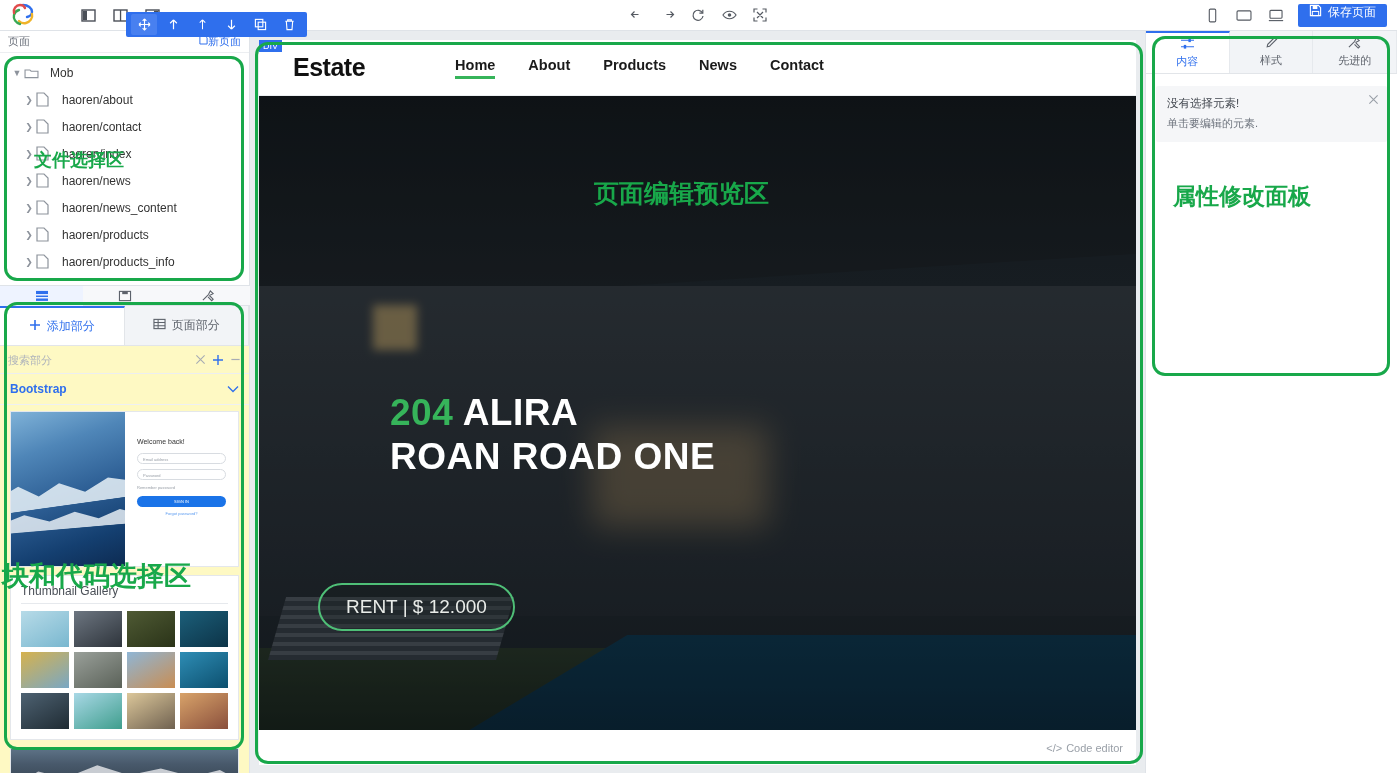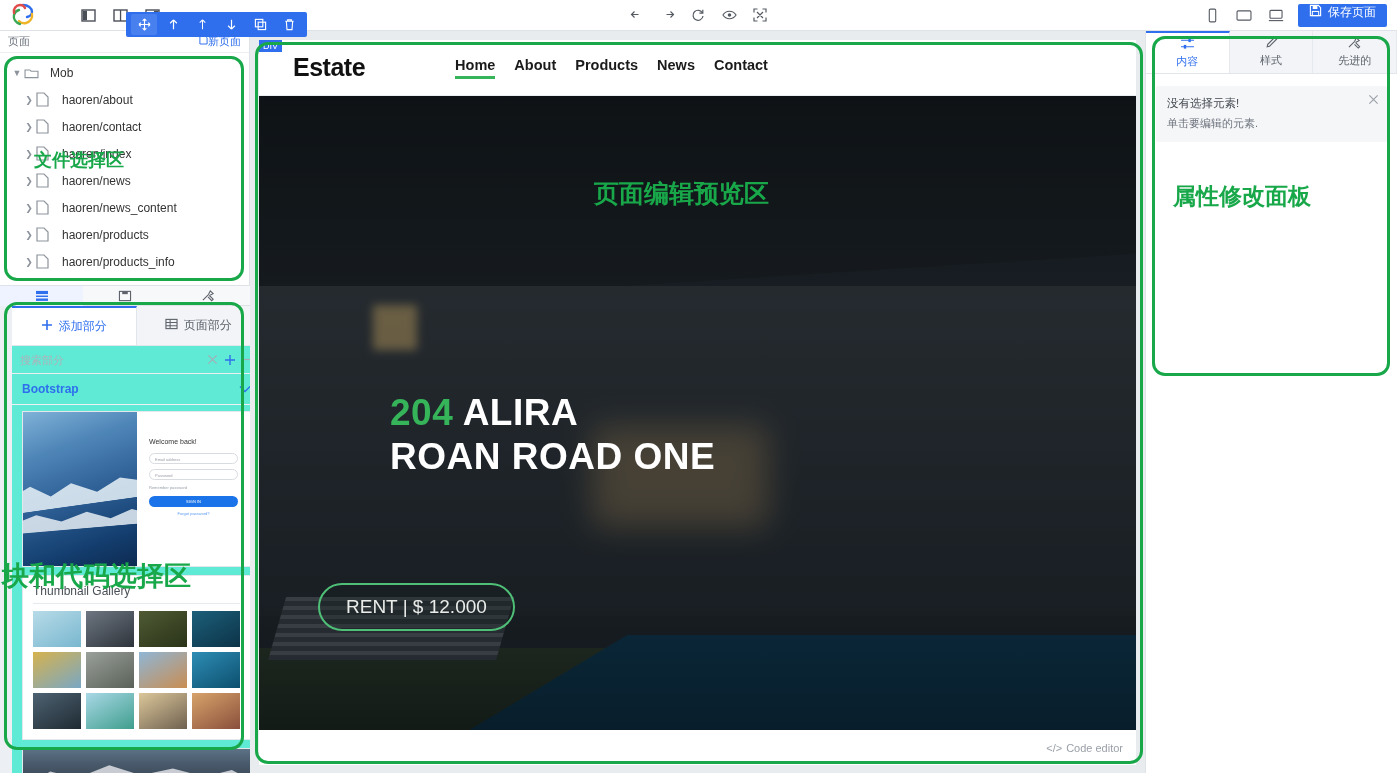--- a/index.html
+++ b/index.html
@@ -73,22 +73,22 @@
     position:absolute; left:0; top:286px; width:250px; height:20px;
     background:#f7f8fa; border-bottom:1px solid #dfe3e8;
     display:flex; align-items:center;
   }
   .icon-tab {
     flex:1; height:20px; display:flex; align-items:center; justify-content:center;
     cursor:pointer; color:#5d626b;
   }
   .icon-tab.active { background:#eef3ff; color:#2f6fed; }
   .blocks-panel {
-    position:absolute; left:12px; top:306px; width:250px; height:467px;
-    background:#5eead4; border-right:1px solid #dfe3e8; overflow:hidden;
+    position:absolute; left:0; top:306px; width:250px; height:467px;
+    background:#fef9c3; border-right:1px solid #dfe3e8; overflow:hidden;
   }
   .bp-tabs { display:flex; height:40px; border-bottom:1px solid #e2e5e9; background:#fafbfc; }
   .bp-tab {
     flex:1; display:flex; align-items:center; justify-content:center; gap:6px;
     font-size:12px; color:#5d626b; cursor:pointer; background:#f2f4f7;
     border-right:1px solid #e2e5e9;
   }
   .bp-tab.active { background:#fff; color:#2f6fed; border-top:2px solid #2f6fed; }
   .bp-search {
     display:flex; align-items:center; height:28px; padding:0 8px; gap:6px;
@@ -172,21 +172,21 @@
   }
   .div-badge {
     position:absolute; left:0; top:0; z-index:12;
     background:#2f6fed; color:#fff; font-size:9px; padding:1px 4px;
   }
   .site-head {
     height:56px; display:flex; align-items:center; padding:0 34px; background:#fff;
     border-bottom:1px solid #eceff1;
   }
   .brand { font-size:25px; font-weight:bold; letter-spacing:-.5px; color:#111; }
-  .site-nav { display:flex; gap:19px; margin-left:90px; }
+  .site-nav { display:flex; gap:33px; margin-left:90px; }
   .nav-a {
     font-size:14.5px; font-weight:bold; color:#1b1b1b; cursor:pointer; padding-bottom:3px;
   }
   .nav-a.active { border-bottom:3px solid #36b45a; }
 
   .hero {
     position:relative; height:634px; overflow:hidden;
     background:linear-gradient(180deg,#1d2228 0%,#232a31 30%,#2a3138 60%,#1b2127 100%);
   }
   .hero .roof {

